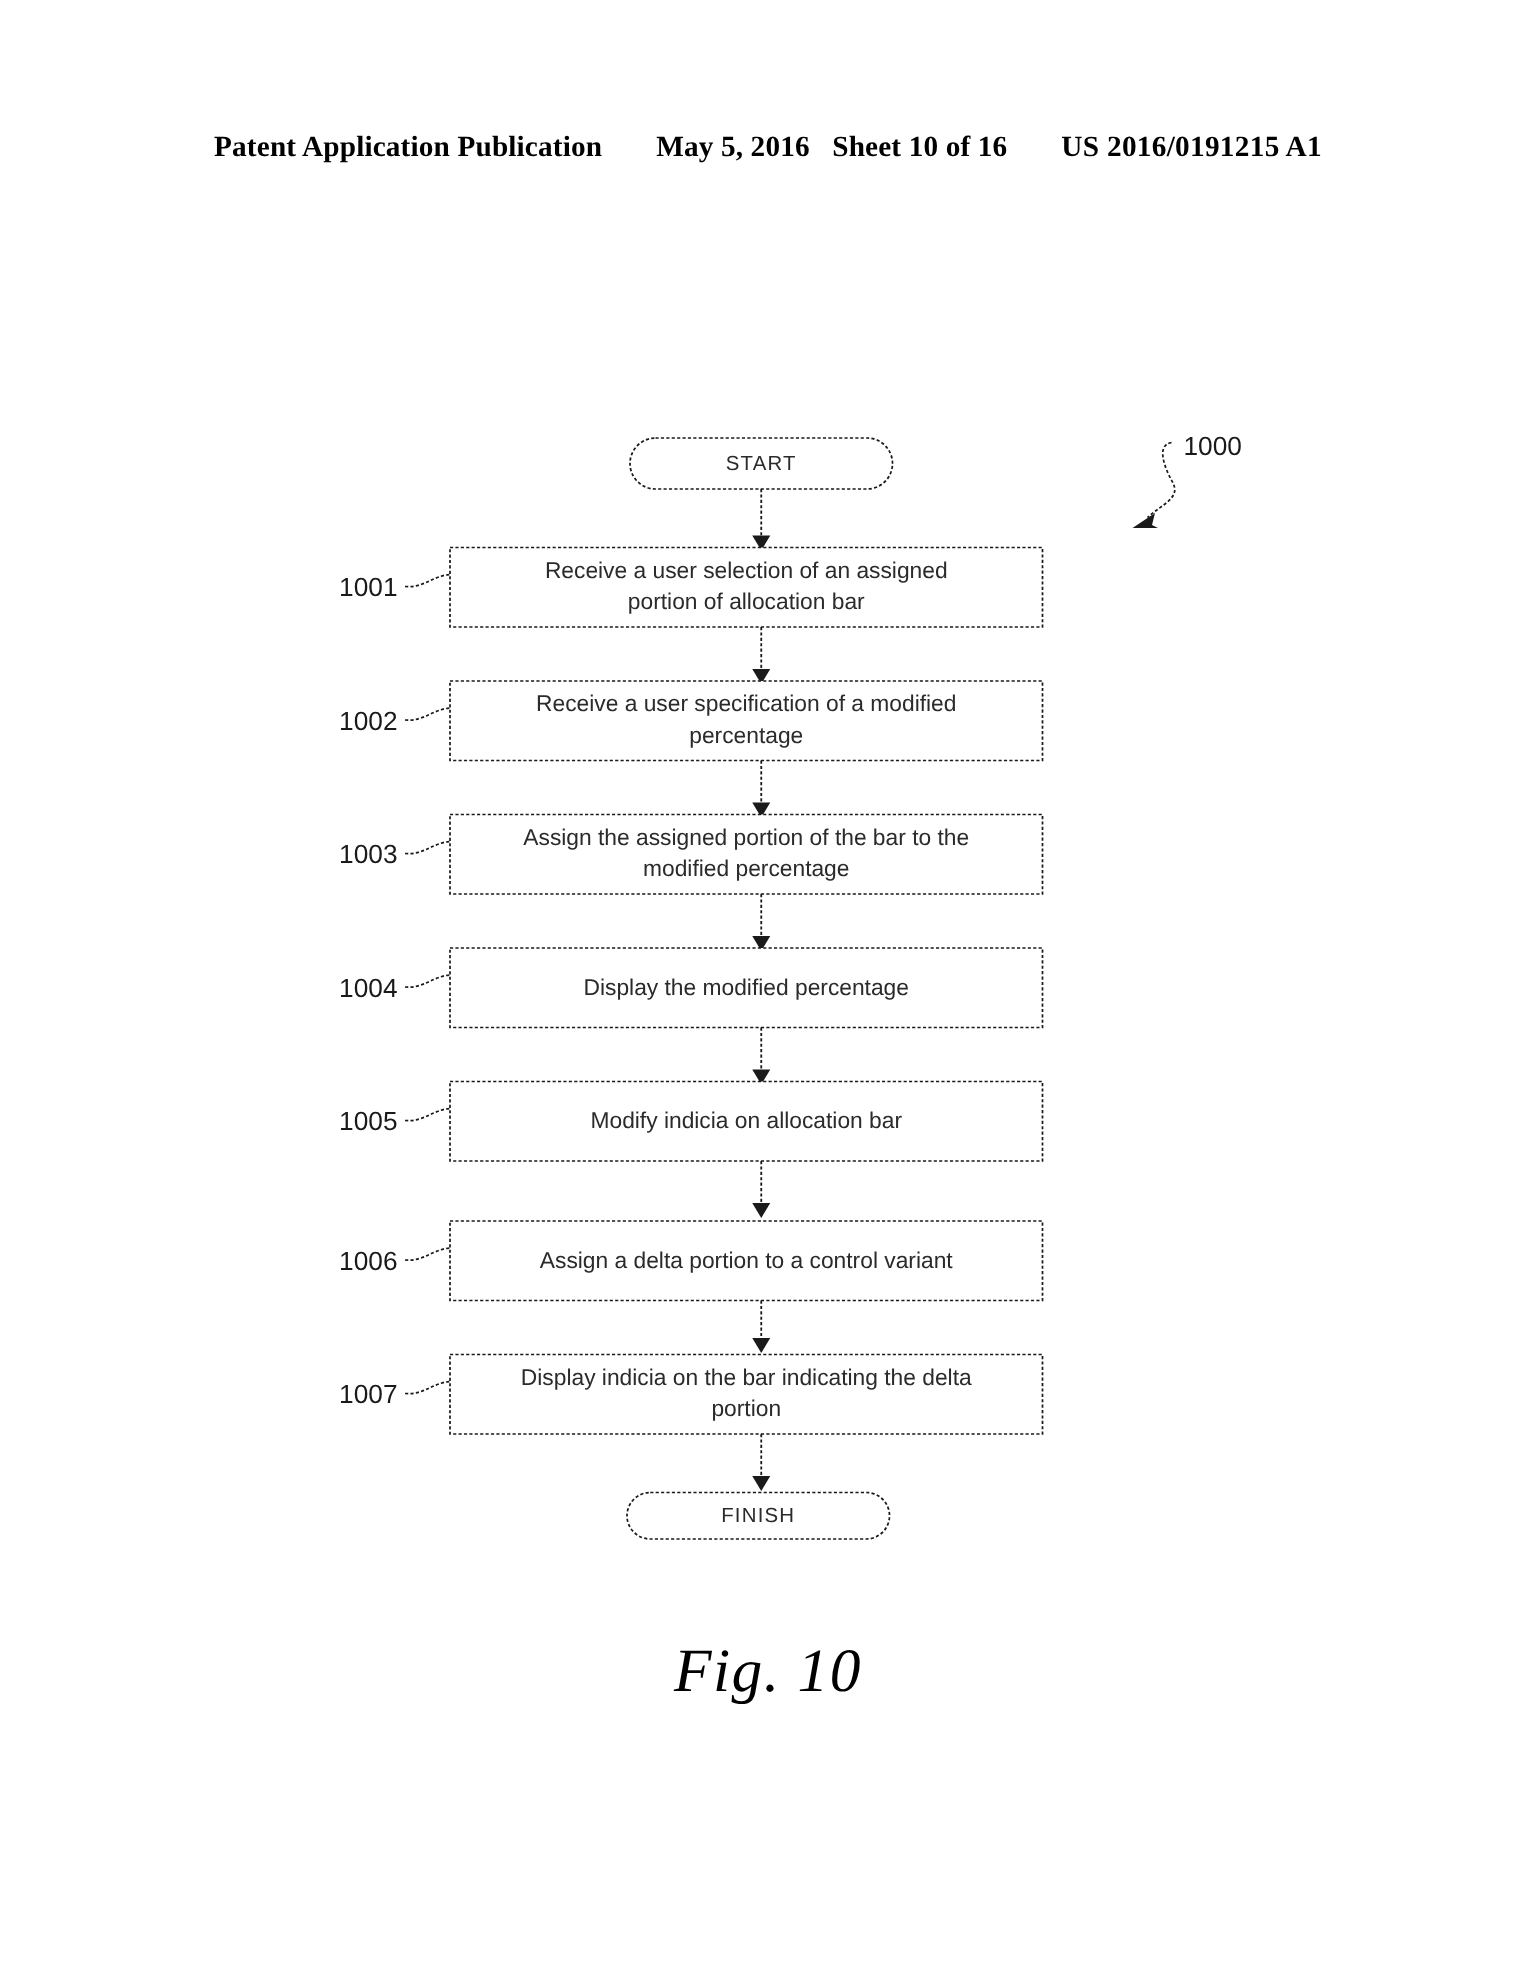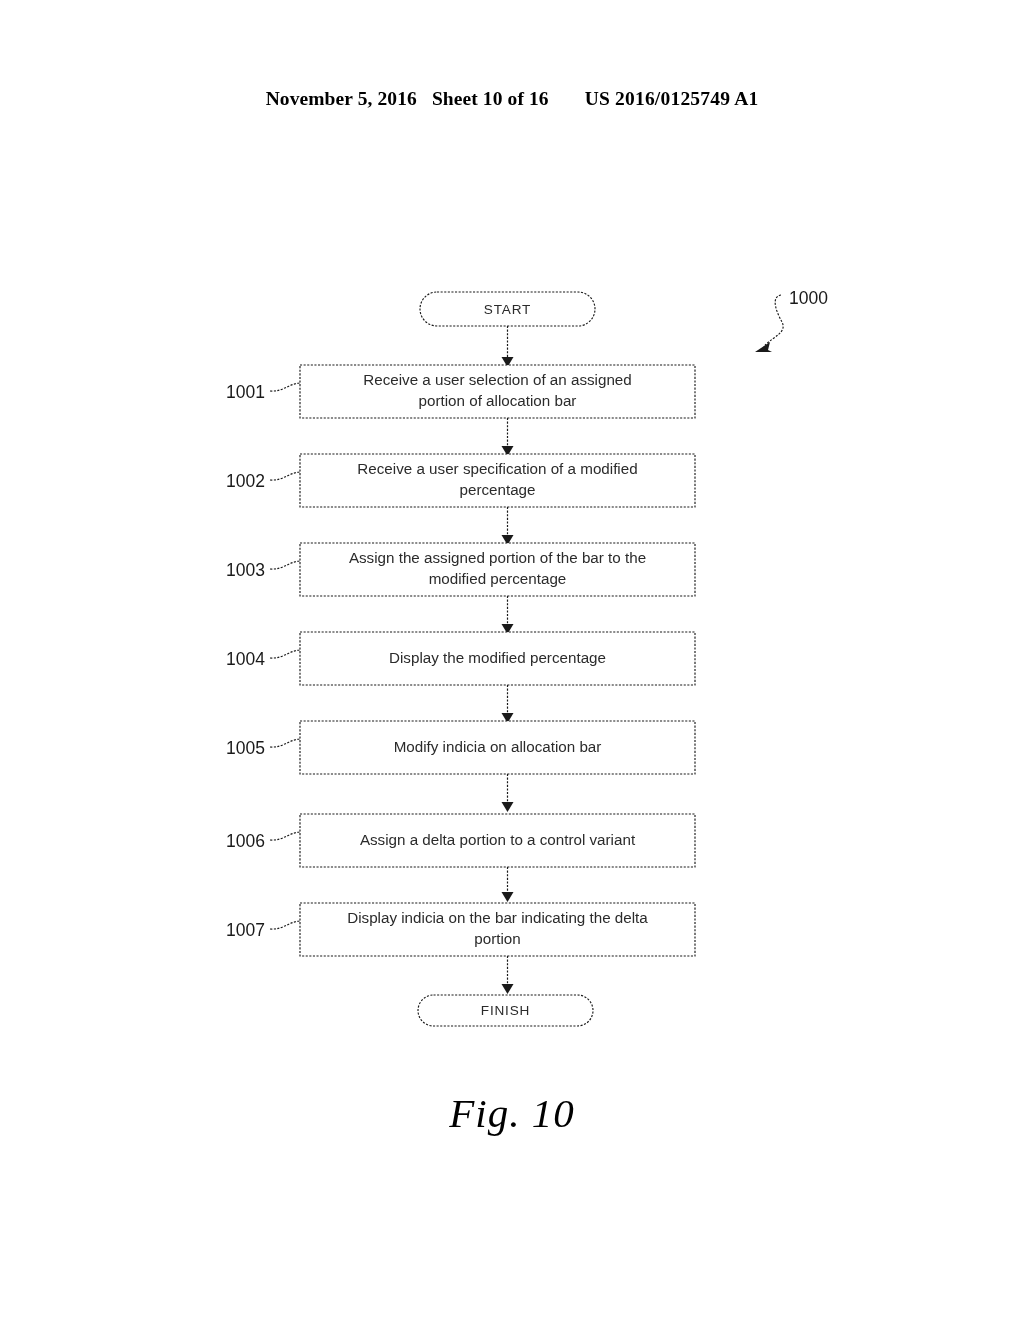--- a/index.html
+++ b/index.html
@@ -117,23 +117,24 @@
     font-style: italic;
     font-size: 41px;
     letter-spacing: 1px;
     color: #000;
   }
 </style>
 </head>
 <body>
 
 <div class="page-header">
-  <span class="hdr-date">November 5, 2016</span>
+  <span class="hdr-pub">Patent Application Publication</span>
+  <span class="hdr-date">May 5, 2016</span>
   <span class="hdr-sheet">Sheet 10 of 16</span>
-  <span class="hdr-patno">US 2016/0125749 A1</span>
+  <span class="hdr-patno">US 2016/0191215 A1</span>
 </div>
 
 <svg id="figure-svg" viewBox="0 0 1024 1320">
 
   <g>
     <rect class="terminator" x="420" y="292" width="175" height="34" rx="17" ry="17"></rect>
     <text class="term-text" x="507.5" y="310">START</text>
   </g>
 
   <g>

